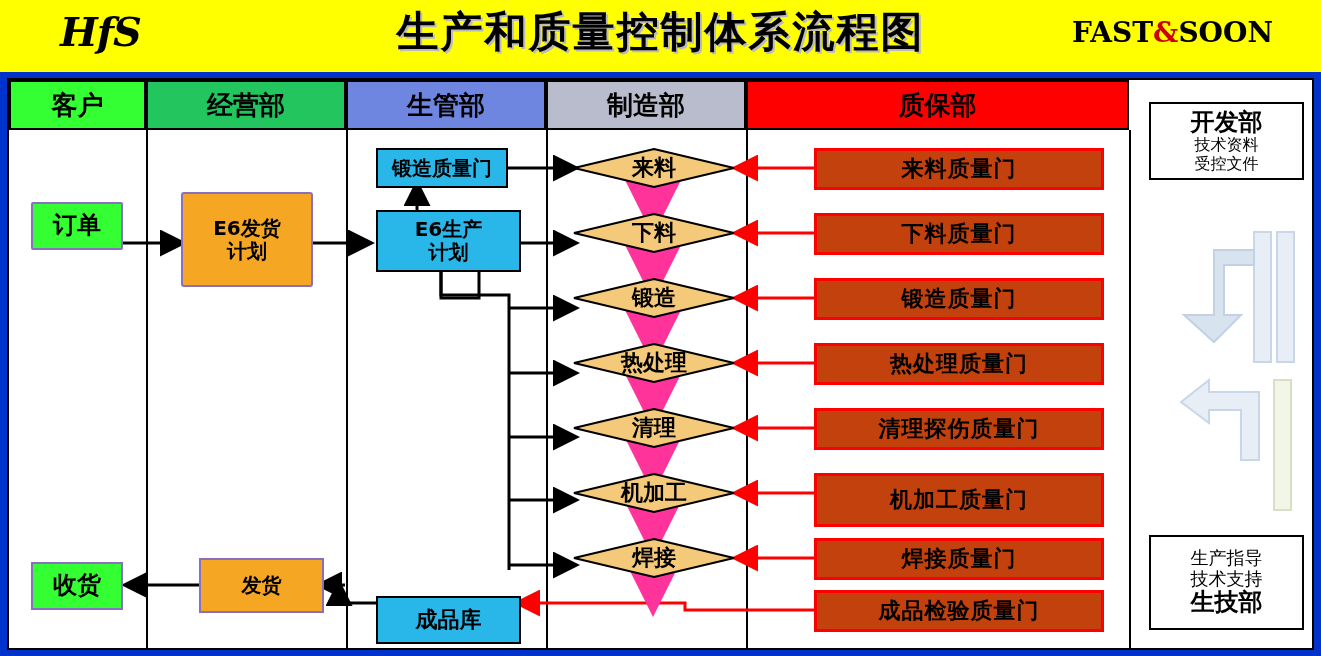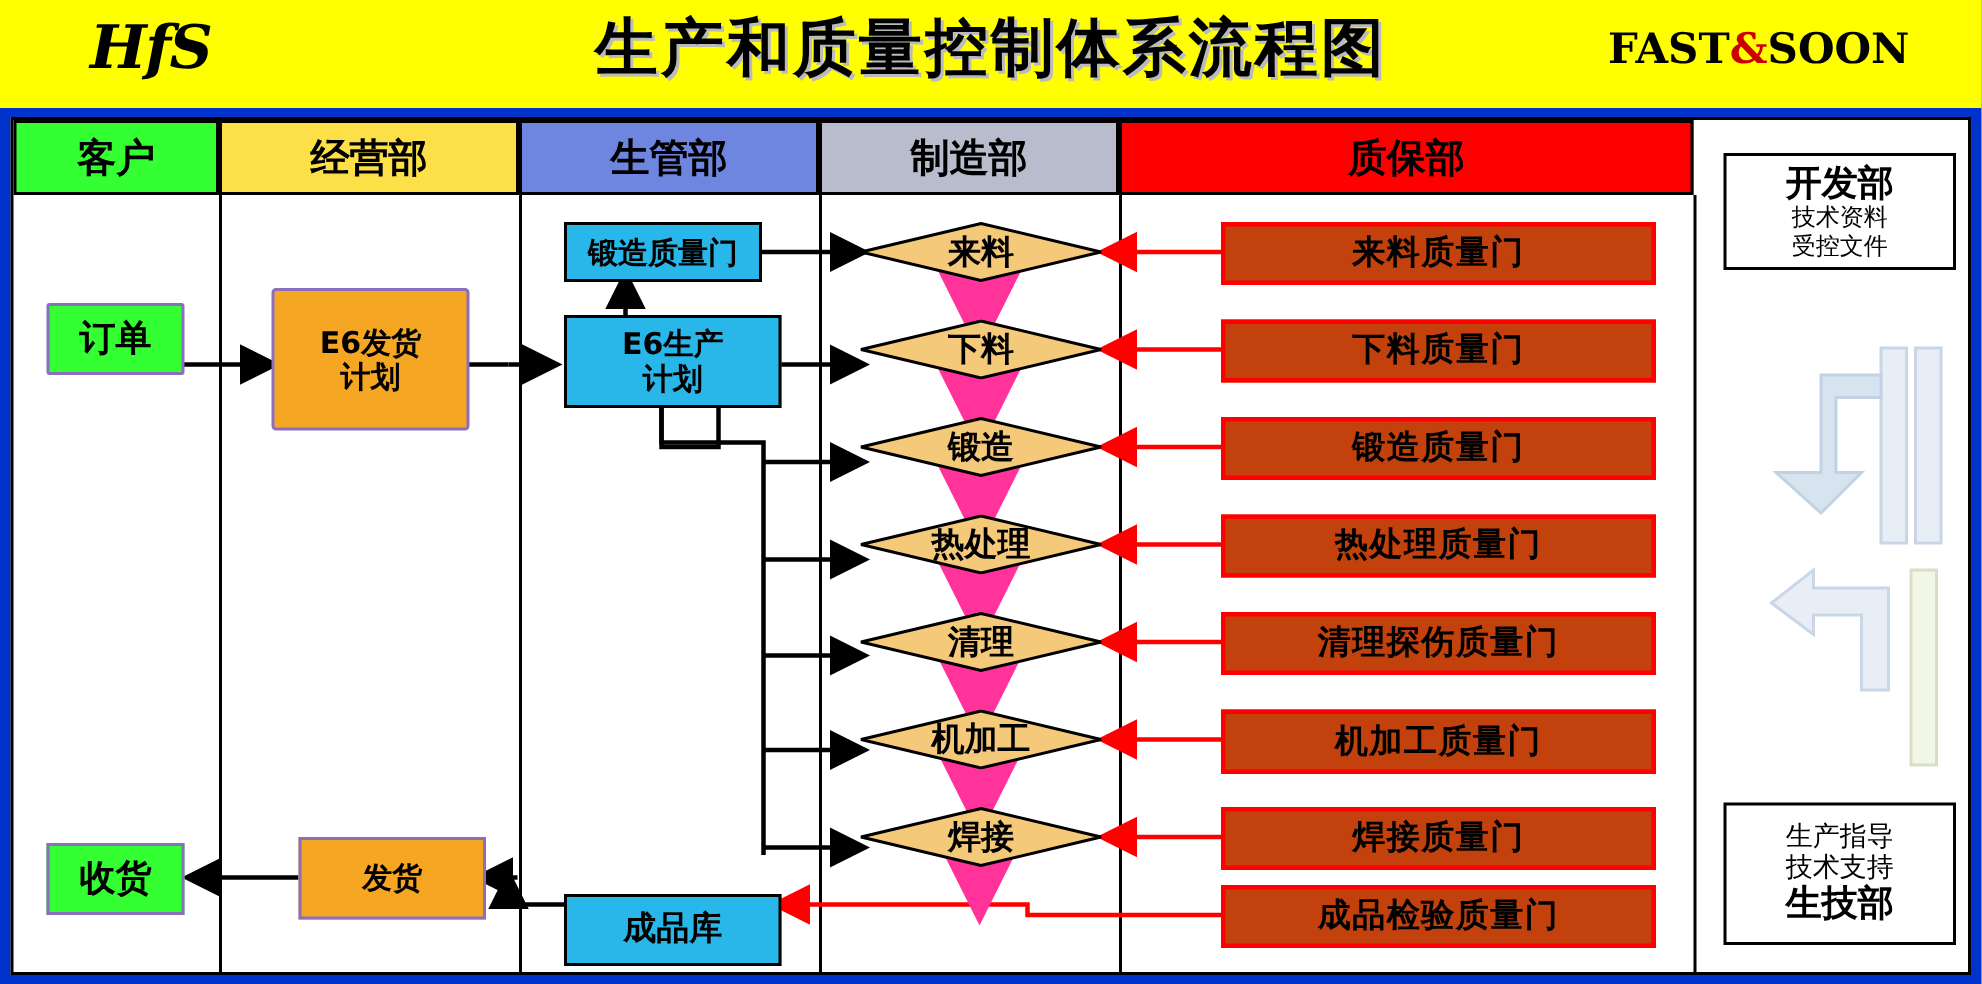--- a/index.html
+++ b/index.html
@@ -90,21 +90,21 @@
   <div class="logo-left">HfS</div>
   <div class="title">生产和质量控制体系流程图</div>
   <div class="logo-right">
     <span>FAST</span><span class="amp">&amp;</span><span>SOON</span>
   </div>
 </div>
 
 <div class="board">
 
   <div class="colhead" style="left:0;width:137px;background:#33ff33;">客户</div>
-  <div class="colhead" style="left:137px;width:200px;background:#fde047;">经营部</div>
+  <div class="colhead" style="left:137px;width:200px;background:#22c55e;">经营部</div>
   <div class="colhead" style="left:337px;width:200px;background:#6e86e0;">生管部</div>
   <div class="colhead" style="left:537px;width:200px;background:#b8bccc;">制造部</div>
   <div class="colhead" style="left:737px;width:383px;background:#ff0000;">质保部</div>
 
   <div class="col-sep" style="left:137px;"></div>
   <div class="col-sep" style="left:337px;"></div>
   <div class="col-sep" style="left:537px;"></div>
   <div class="col-sep" style="left:737px;"></div>
   <div class="col-sep" style="left:1120px;"></div>
 
@@ -234,21 +234,21 @@
         <polygon points="81,1 161,20 81,39 1,20" fill="#f5c97a" stroke="#000" stroke-width="2"></polygon>
       </svg>
     <div class="diamond-label">焊接</div>
   </div>
 
   <div class="node qgate" style="left:805px;top:68px;width:290px;height:42px;">来料质量门</div>
   <div class="node qgate" style="left:805px;top:133px;width:290px;height:42px;">下料质量门</div>
   <div class="node qgate" style="left:805px;top:198px;width:290px;height:42px;">锻造质量门</div>
   <div class="node qgate" style="left:805px;top:263px;width:290px;height:42px;">热处理质量门</div>
   <div class="node qgate" style="left:805px;top:328px;width:290px;height:42px;">清理探伤质量门</div>
-  <div class="node qgate" style="left:805px;top:393px;width:290px;height:43px;">机加工质量门</div>
+  <div class="node qgate" style="left:805px;top:393px;width:290px;height:54px;">机加工质量门</div>
   <div class="node qgate" style="left:805px;top:458px;width:290px;height:42px;">焊接质量门</div>
   <div class="node qgate" style="left:805px;top:510px;width:290px;height:42px;">成品检验质量门</div>
 
   <div class="node devbox" style="left:1140px;top:22px;width:155px;height:78px;flex-direction:column;font-weight:normal;">
     <span style="font-size:24px;font-weight:bold;">开发部</span>
     <span style="font-size:16px;">技术资料</span>
     <span style="font-size:16px;">受控文件</span>
   </div>
 
   <div class="node devbox" style="left:1140px;top:455px;width:155px;height:95px;flex-direction:column;font-weight:normal;">

